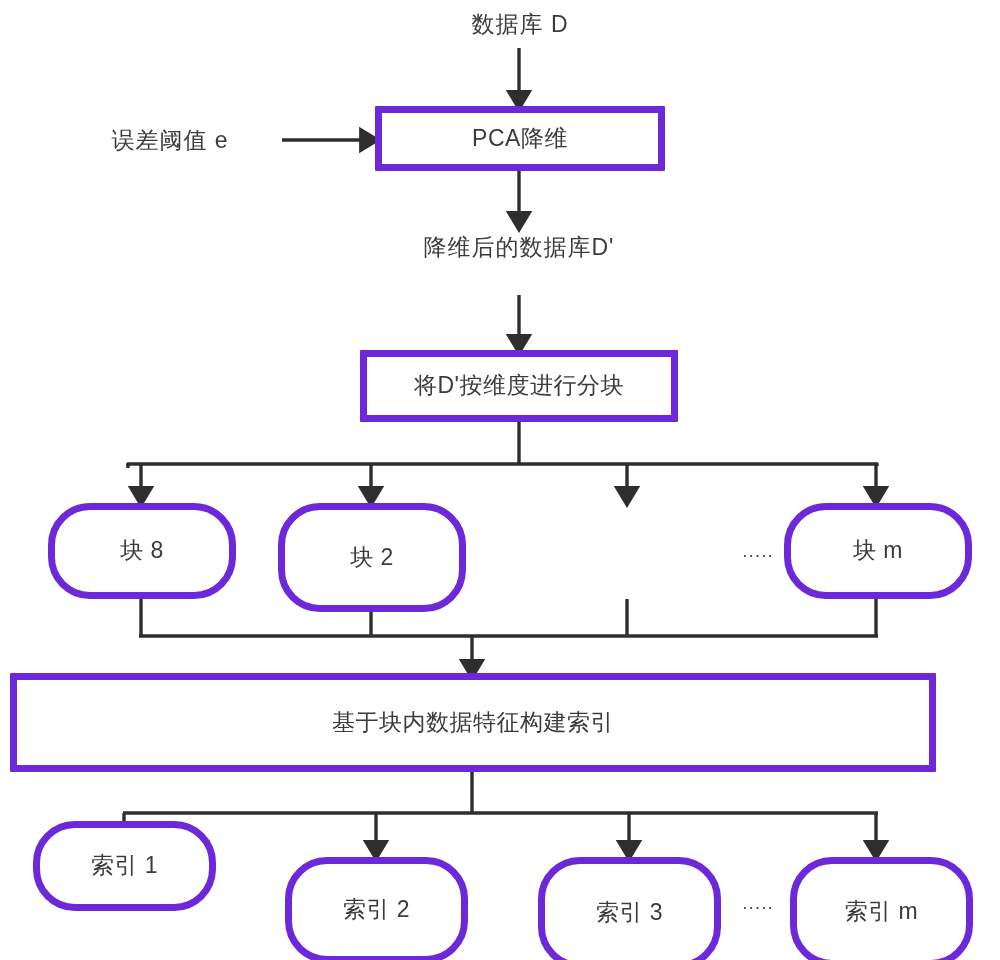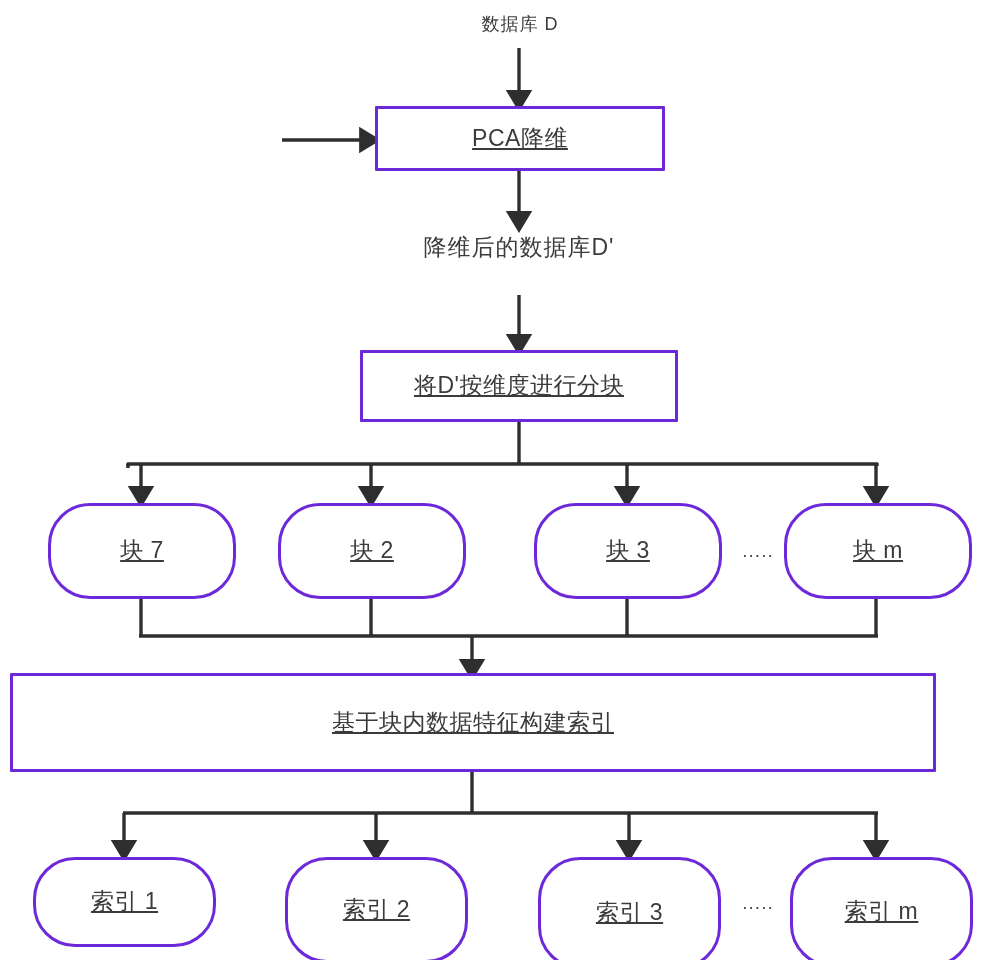--- a/index.html
+++ b/index.html
@@ -9,45 +9,44 @@
     color:#3b3b3b;
     overflow:hidden;
   }
   #stage{position:relative;width:1000px;height:960px;}
   svg#wires{position:absolute;left:0;top:0;width:1000px;height:960px;}
 
   .node{
     position:absolute;
     display:flex;align-items:center;justify-content:center;
     background:#ffffff;
-    border:3px solid #6d28d9;
+    border:7px solid #6d28d9;
     box-sizing:border-box;
     color:#3b3b3b;
     text-align:center;
     line-height:1.1;
     letter-spacing:0.5px;
-    text-decoration:underline;
   }
   .rect{border-radius:1px;}
   .pill{border-radius:42px;}
   .label{
     position:absolute;
     display:flex;align-items:center;justify-content:center;
     color:#3b3b3b;
     letter-spacing:1px;
     white-space:nowrap;
   }
   .dots{
     position:absolute;
     display:flex;align-items:center;justify-content:center;
     color:#4a4a4a;
     letter-spacing:1px;
     font-size:19px;
   }
-  .t24{font-size:18px;}
+  .t24{font-size:23px;}
   .t23{font-size:23px;}
 </style>
 </head>
 <body>
 
 <div id="stage">
 
   <svg id="wires" viewBox="0 0 1000 960" xmlns="http://www.w3.org/2000/svg">
     <defs>
       <marker id="ah" markerWidth="9" markerHeight="9" refX="3.2" refY="4.5" orient="auto" markerUnits="strokeWidth">
@@ -87,34 +86,34 @@
       <line x1="123" y1="813" x2="878" y2="813"></line>
       <line x1="124" y1="813" x2="124" y2="851" marker-end="url(#ah)"></line>
       <line x1="376" y1="813" x2="376" y2="851" marker-end="url(#ah)"></line>
       <line x1="629" y1="813" x2="629" y2="851" marker-end="url(#ah)"></line>
       <line x1="876" y1="813" x2="876" y2="851" marker-end="url(#ah)"></line>
     </g>
   </svg>
 
   <div class="label t24" style="left:400px;top:6px;width:240px;height:36px;">数据库 D</div>
 
+  <div class="label t24" style="left:60px;top:122px;width:220px;height:36px;">误差阈值 e</div>
 
   <div class="node rect t23" style="left:375px;top:106px;width:290px;height:65px;">PCA降维</div>
 
   <div class="label t23" style="left:379px;top:229px;width:280px;height:36px;">降维后的数据库D'</div>
 
   <div class="node rect t23" style="left:360px;top:350px;width:318px;height:72px;">将D'按维度进行分块</div>
 
-  <div class="node pill t23" style="left:48px;top:503px;width:188px;height:96px;">块 7</div>
-  <div class="node pill t23" style="left:278px;top:503px;width:188px;height:96px;">块 2</div>
-  <div class="node pill t23" style="left:534px;top:503px;width:188px;height:96px;">块 3</div>
+  <div class="node pill t23" style="left:48px;top:503px;width:188px;height:96px;">块 8</div>
+  <div class="node pill t23" style="left:278px;top:503px;width:188px;height:109px;">块 2</div>
   <div class="dots" style="left:728px;top:534px;width:60px;height:34px;">.....</div>
   <div class="node rect t23" style="left:10px;top:673px;width:926px;height:99px;">基于块内数据特征构建索引</div>
 
   <div class="node pill t23" style="left:784px;top:503px;width:188px;height:96px;">块 m</div>
 
-  <div class="node pill t23" style="left:33px;top:857px;width:183px;height:90px;text-align:right;">索引 1</div>
+  <div class="node pill t23" style="left:33px;top:821px;width:183px;height:90px;text-align:right;">索引 1</div>
   <div class="node pill t23" style="left:285px;top:857px;width:183px;height:106px;">索引 2</div>
   <div class="node pill t23" style="left:538px;top:857px;width:183px;height:112px;">索引 3</div>
   <div class="dots" style="left:728px;top:886px;width:60px;height:34px;">.....</div>
   <div class="node pill t23" style="left:790px;top:857px;width:183px;height:110px;">索引 m</div>
 
 </div>
 
 </body></html>

